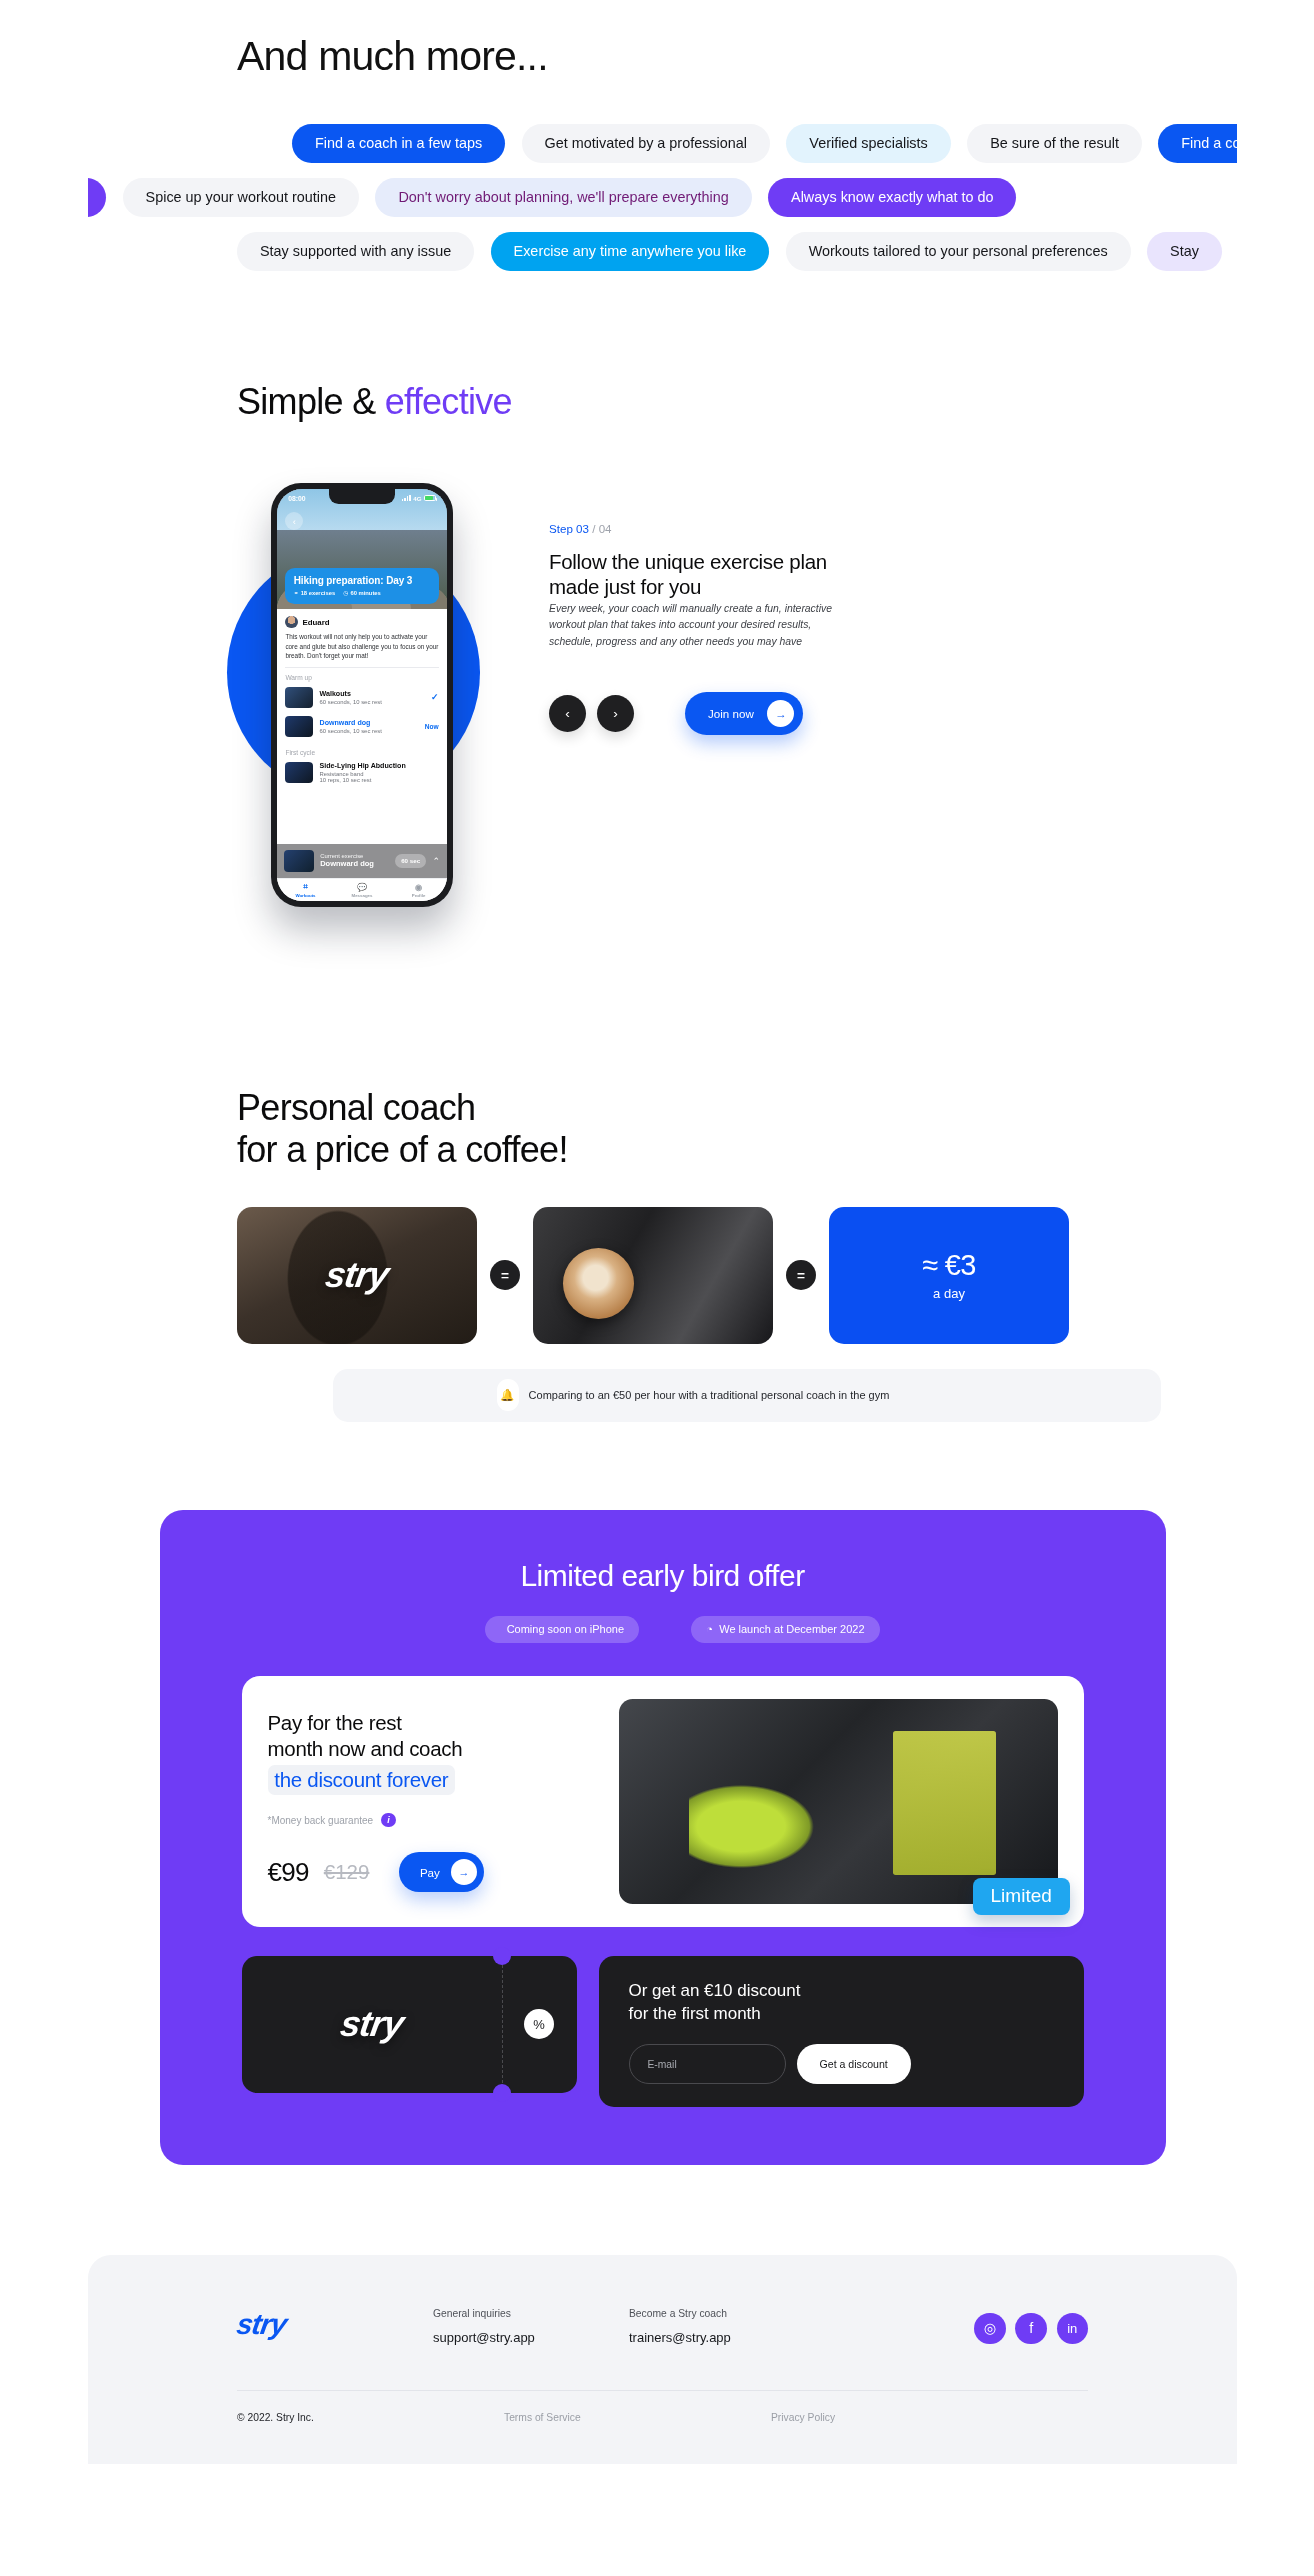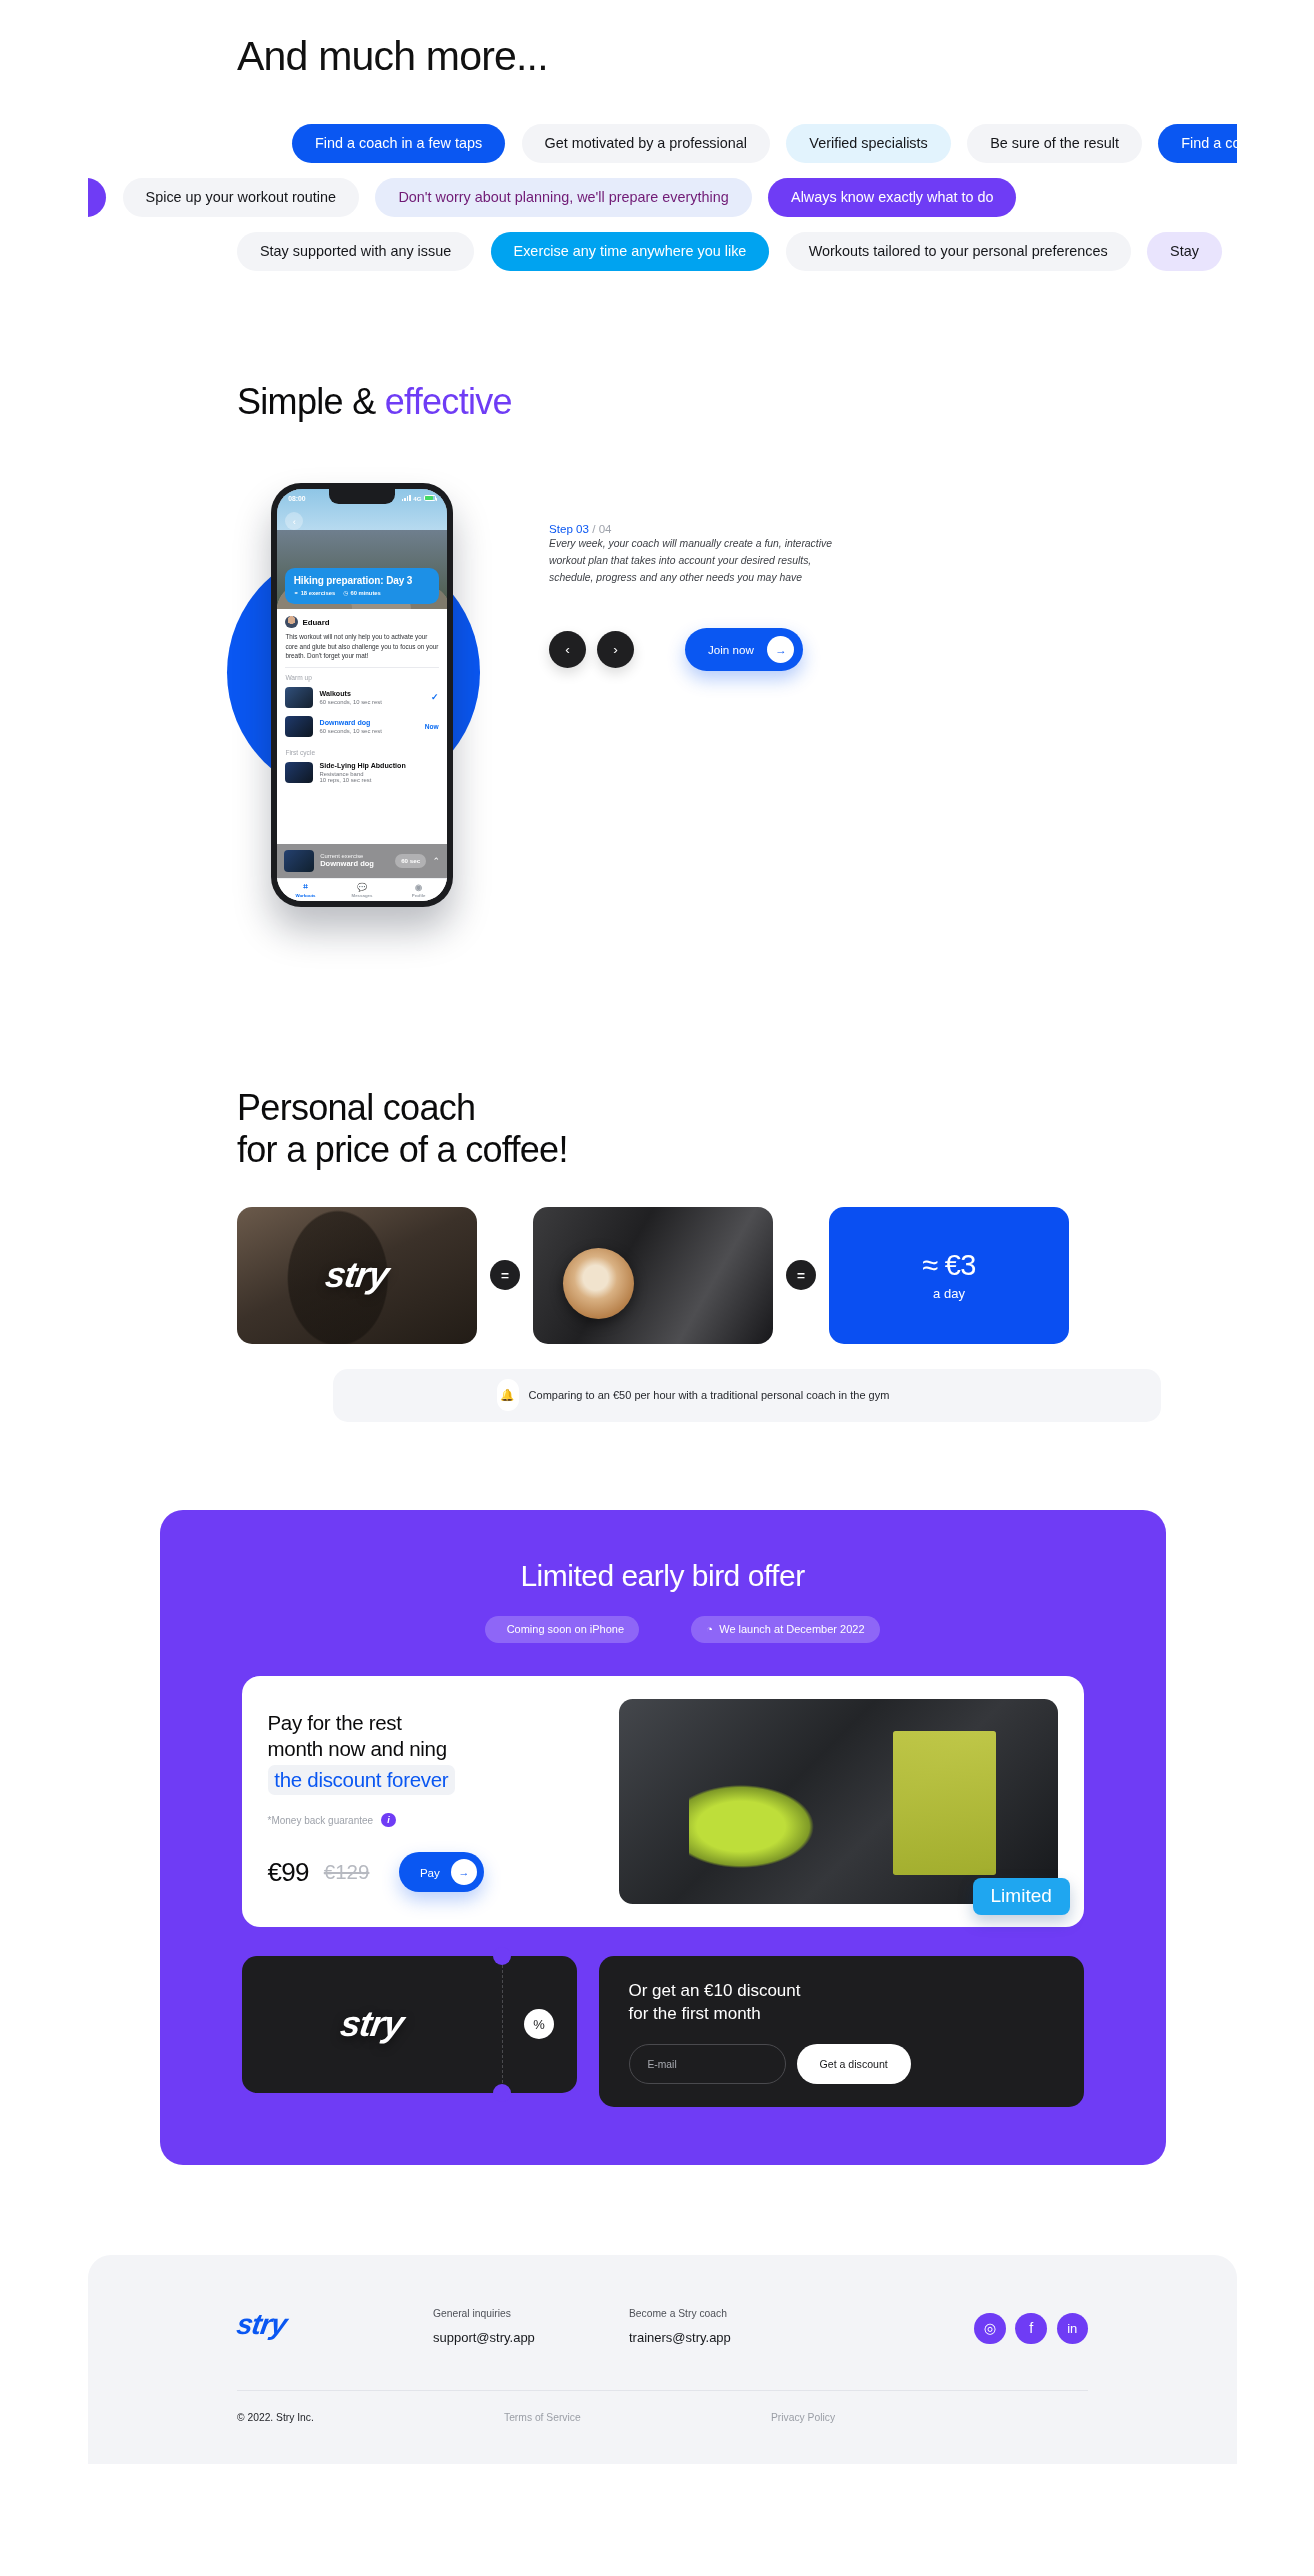--- a/index.html
+++ b/index.html
@@ -389,20 +389,21 @@
               </div>
             </div>
           </div>
         </div>
       </div>
 
       <div class="step-col">
         <div class="step-lbl">
           <span>Step 03</span><em> / 04</em>
         </div>
+        <h3 class="step-title">Follow the unique exercise plan made just for you</h3>
         <p class="step-desc">Every week, your coach will manually create a fun, interactive workout plan that takes into account your desired results, schedule, progress and any other needs you may have</p>
 
         <div class="ctrls">
           <div class="circ">‹</div>
           <div class="circ">›</div>
           <div class="joinbtn">
             <span>Join now</span>
             <span class="ar">→</span>
           </div>
         </div>
@@ -445,21 +446,21 @@
       <div class="eb-badge">
         <span>◔</span>
         <span>We launch at December 2022</span>
       </div>
     </div>
 
     <div class="offer">
       <div class="offer-l">
         <h3>
           <span>Pay for the rest</span><br>
-          <span>month now and ning</span><br>
+          <span>month now and coach</span><br>
           <span class="hl">the discount forever</span>
         </h3>
         <div class="mbg">
           <span>*Money back guarantee</span>
           <span class="i">i</span>
         </div>
         <div class="priceline">
           <span class="now">€99</span>
           <span class="was">€129</span>
           <div class="paybtn">

